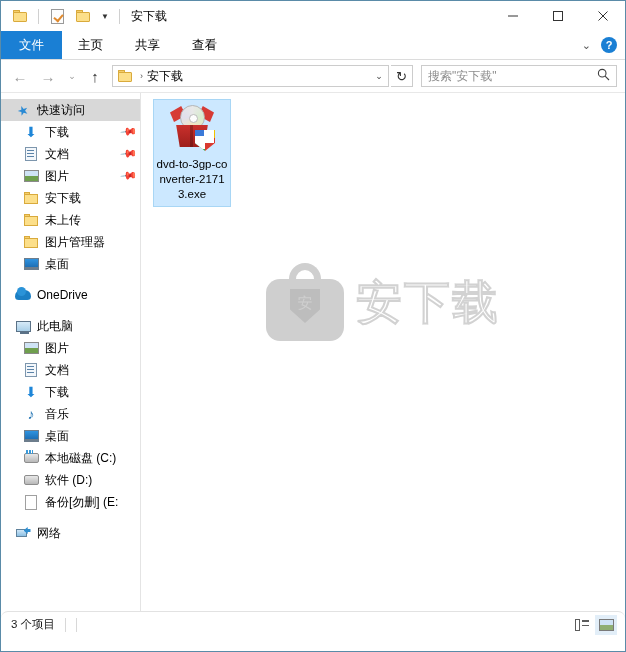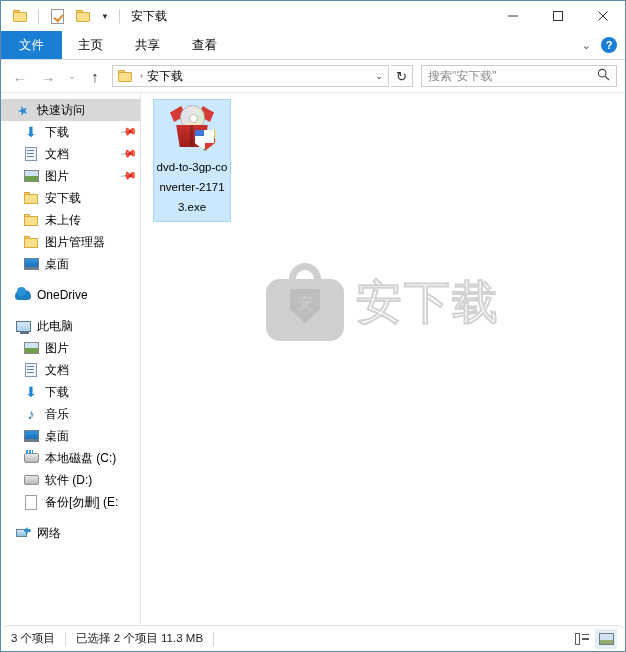--- a/index.html
+++ b/index.html
@@ -406,21 +406,21 @@
     background: #cce8ff;
     border-color: #a8d6f5;
   }
   .file-thumb {
     width: 48px; height: 48px;
     position: relative;
     margin-bottom: 5px;
   }
   .file-name {
     font-size: 11.5px;
-    line-height: 20px;
+    line-height: 15px;
     color: #000;
     text-align: center;
     word-break: break-all;
     width: 100%;
   }
   .ico-exe .flapL {
     position: absolute; left: 2px; top: 2px;
     width: 16px; height: 16px;
     background: #d63a35;
     clip-path: polygon(0 40%, 70% 0, 100% 60%, 25% 100%);
@@ -581,21 +581,21 @@
     font-family: "Liberation Sans", sans-serif;
   }
 
   
   .statusbar {
     height: 25px;
     flex: 0 0 auto;
     border-top: 1px solid #e2e2e2;
     display: flex;
     align-items: center;
-    padding: 0 4px 0 10px;
+    padding: 0 4px 14px 10px;
     background: #ffffff;
     border-radius: 7px;
   }
   .st-text {
     font-size: 11.5px;
     color: #1a1a1a;
     padding-right: 10px;
   }
   .st-div {
     width: 1px; height: 14px;
@@ -896,21 +896,20 @@
 
 
 
       </div>
     </div>
   </div>
 
   <div class="statusbar">
     <span class="st-text">3 个项目</span>
     <span class="st-div"></span>
-    <span class="st-text">已选择 2 个项目  11.3 MB</span>
     <span class="st-div"></span>
     <span class="view-btns">
       <span class="vbtn">
           <span class="v-details"></span>
         </span>
       <span class="vbtn active">
           <span class="v-icons"></span>
         </span>
     </span>
   </div>

